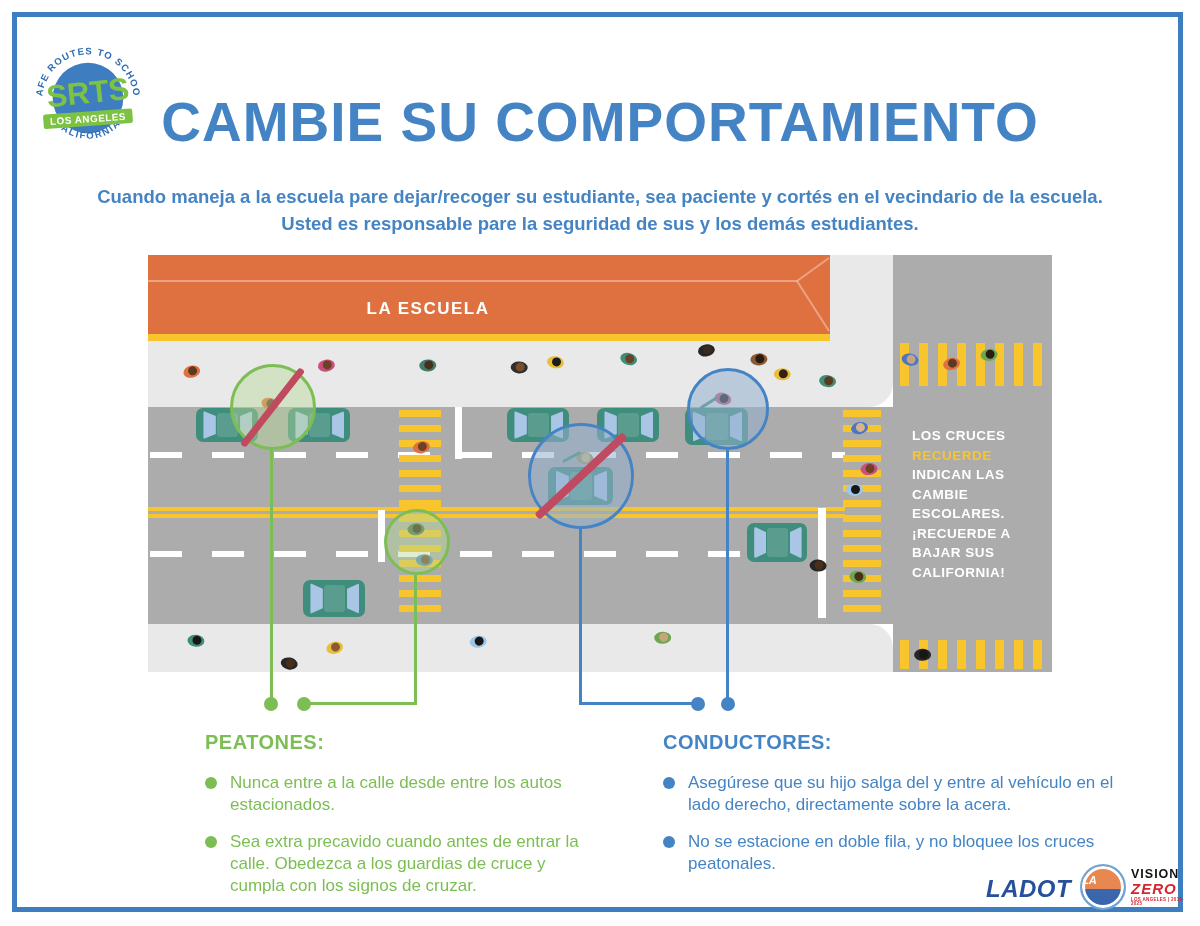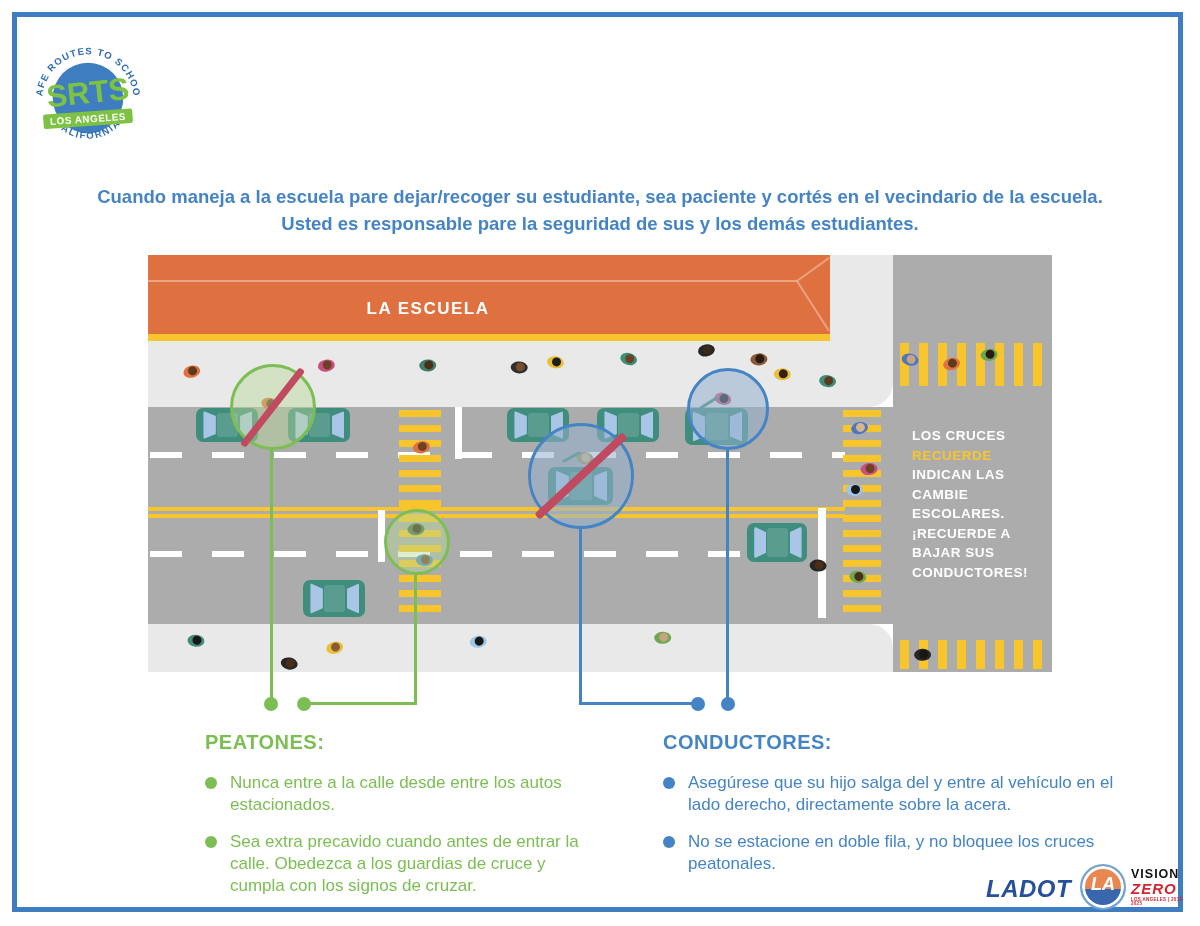--- a/index.html
+++ b/index.html
@@ -67,22 +67,22 @@
   .section.drv-sec{left:663px;top:731px;width:465px;color:var(--blue,#4584C4);}
   .bullet{display:flex;gap:13px;margin-bottom:15px;font-size:17px;line-height:22px;}
   .bullet .bdot{flex:0 0 auto;width:12px;height:12px;border-radius:50%;margin-top:5px;background:currentColor;}
 
   
   .ladot{position:absolute;left:986px;top:875px;font-size:24px;font-weight:900;font-style:italic;
          letter-spacing:.5px;color:#27509B;}
   .seal{position:absolute;left:1080px;top:864px;width:46px;height:46px;border-radius:50%;
         border:2px solid #6FA4D8;box-sizing:border-box;overflow:hidden;
         box-shadow:inset 0 0 0 3px #fff;background:linear-gradient(180deg,#E8874F 0 55%,#3A66AE 55% 100%);}
-  .seal span{position:absolute;left:0;top:8px;width:100%;text-align:center;color:#fff;
-        font-size:18px;font-weight:900;font-style:italic;}
+  .seal span{position:absolute;left:0;top:8px;width:100%;color:#fff;
+        font-size:11px;font-weight:900;font-style:italic;}
   .vz{position:absolute;left:1131px;top:868px;width:54px;line-height:1;}
   .vz .v1{font-size:12.5px;font-weight:900;letter-spacing:1px;color:#111;}
   .vz .v2{font-size:15px;font-weight:900;letter-spacing:1px;color:#D22630;font-style:italic;}
   .vz .v3{font-size:4.5px;font-weight:700;color:#D22630;letter-spacing:.3px;margin-top:2px;}
 
   .logo{position:absolute;left:34px;top:44px;}
 </style>
 </head>
 <body>
 
@@ -101,20 +101,21 @@
     <text font-size="9.2" font-weight="bold" fill="#2E6DB4" letter-spacing="1.6">
       <textPath href="#arcBot" startOffset="50%" text-anchor="middle">CALIFORNIA</textPath>
     </text>
     <text x="52" y="57" text-anchor="middle" font-size="30" font-weight="900" fill="#7DC242" transform="rotate(-6 52 48)">SRTS</text>
     <g transform="rotate(-4 52 72)">
       <rect x="9" y="65" width="86" height="14" rx="2" fill="#7DC242"></rect>
       <text x="52" y="75.5" text-anchor="middle" font-size="9.5" font-weight="800" fill="#fff" letter-spacing=".5">LOS ANGELES</text>
     </g>
   </svg>
 
+  <div class="title">CAMBIE SU COMPORTAMIENTO</div>
   <div class="subtitle">
     <div>Cuando maneja a la escuela pare dejar/recoger su estudiante, sea paciente y cortés en el vecindario de la escuela.</div>
     <div>Usted es responsable pare la seguridad de sus y los demás estudiantes.</div>
   </div>
 
   <div class="diagram">
 
     <div class="abs road" style="left:745px;top:0;width:159px;height:417px;"></div>
 
     <div class="abs road" style="left:0;top:152px;width:745px;height:217px;"></div>
@@ -148,21 +149,21 @@
     <div class="abs sidewalk" style="left:0;top:369px;width:745px;height:48px;border-top-right-radius:24px;"></div>
 
     <div class="zone-note">
       <div>LOS CRUCES</div>
       <div class="hl">RECUERDE</div>
       <div>INDICAN LAS</div>
       <div>CAMBIE</div>
       <div>ESCOLARES.</div>
       <div>¡RECUERDE A</div>
       <div>BAJAR SUS</div>
-      <div>CONDUCTORES!</div>
+      <div>CALIFORNIA!</div>
     </div>
 
     <div class="circle green" style="left:82px;top:109px;width:86px;height:86px;"></div>
     <div class="slash" style="left:121px;top:104px;width:7px;height:97px;transform:rotate(38deg);"></div>
     <div class="circle green" style="left:236px;top:254px;width:66px;height:66px;"></div>
     <div class="circle blue" style="left:380px;top:168px;width:106px;height:106px;"></div>
     <div class="slash" style="left:429px;top:161px;width:8px;height:120px;transform:rotate(47deg);"></div>
     <div class="circle blue" style="left:539px;top:113px;width:82px;height:82px;"></div>
   <div class="car" style="left: 48px; top: 153px; width: 62px; height: 34px;">
         <div class="win-f"></div>

